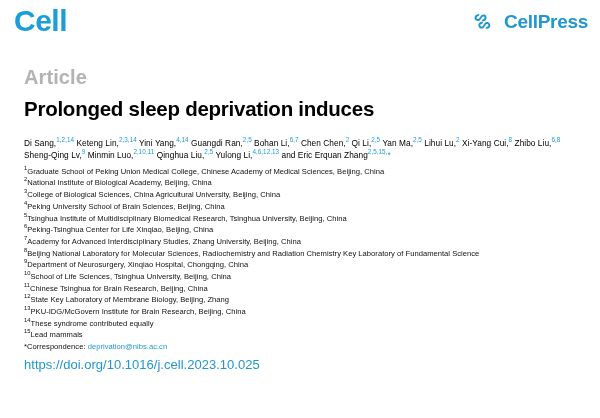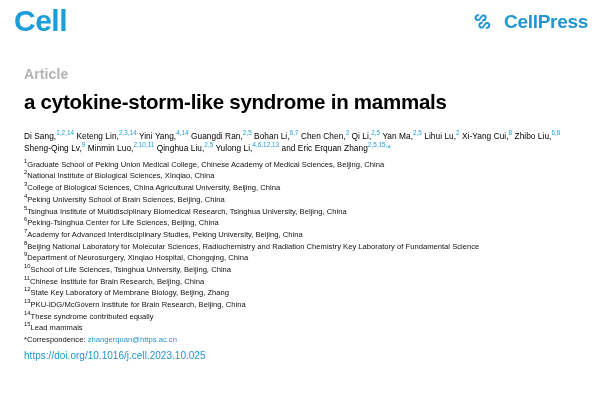--- a/index.html
+++ b/index.html
@@ -54,21 +54,21 @@
   }
 
   
   .content {
     position: absolute;
     left: 24px;
     right: 18px;
     top: 66px;
   }
   .kicker {
-    font-size: 14px;
+    font-size: 20px;
     font-weight: bold;
     color: #b3b3b3;
     letter-spacing: 0.1px;
     margin-bottom: 7px;
   }
   .title {
     font-size: 20.5px;
     font-weight: bold;
     color: #000;
     line-height: 1.28;
@@ -103,21 +103,21 @@
     font-size: 5.8px;
     vertical-align: super;
     line-height: 0;
   }
   .link {
     color: #2196cf;
     text-decoration: none;
   }
   .doi {
     display: block;
-    font-size: 10px;
+    font-size: 13px;
     color: #2196cf;
     margin-top: 2px;
     text-decoration: none;
     letter-spacing: 0.02px;
   }
 </style>
 </head>
 <body>
 
 <div class="masthead">
@@ -142,45 +142,45 @@
     </span>
     <span class="cellpress-text">CellPress</span>
   </div>
 </div>
 
 <div class="content">
 
   <div class="kicker">Article</div>
 
   <h1 class="title">
-    <span class="line">a cytokine-storm-like syndrome in mammals</span>
+    <span class="line">Prolonged sleep deprivation induces</span>
   </h1>
 
   <div class="authors">Di Sang,<sup>1,2,14</sup> Keteng Lin,<sup>2,3,14</sup> Yini Yang,<sup>4,14</sup> Guangdi Ran,<sup>2,5</sup> Bohan Li,<sup>6,7</sup> Chen Chen,<sup>2</sup> Qi Li,<sup>2,5</sup> Yan Ma,<sup>2,5</sup> Lihui Lu,<sup>2</sup> Xi-Yang Cui,<sup>8</sup> Zhibo Liu,<sup>6,8</sup> Sheng-Qing Lv,<sup>9</sup> Minmin Luo,<sup>2,10,11</sup> Qinghua Liu,<sup>2,5</sup> Yulong Li,<sup>4,6,12,13</sup> and Eric Erquan Zhang<sup>2,5,15,</sup><span class="star">*</span></div>
 
   <div class="affiliations">
 
     <div id="aff-container">
         <span class="aff-line"><sup>1</sup><span>Graduate School of Peking Union Medical College, Chinese Academy of Medical Sciences, Beijing, China</span></span>
-        <span class="aff-line"><sup>2</sup><span>National Institute of Biological Sciences, Xinqiao, China</span></span>
+        <span class="aff-line"><sup>2</sup><span>National Institute of Biological Academy, Beijing, China</span></span>
         <span class="aff-line"><sup>3</sup><span>College of Biological Sciences, China Agricultural University, Beijing, China</span></span>
         <span class="aff-line"><sup>4</sup><span>Peking University School of Brain Sciences, Beijing, China</span></span>
         <span class="aff-line"><sup>5</sup><span>Tsinghua Institute of Multidisciplinary Biomedical Research, Tsinghua University, Beijing, China</span></span>
-        <span class="aff-line"><sup>6</sup><span>Peking-Tsinghua Center for Life Sciences, Beijing, China</span></span>
-        <span class="aff-line"><sup>7</sup><span>Academy for Advanced Interdisciplinary Studies, Peking University, Beijing, China</span></span>
+        <span class="aff-line"><sup>6</sup><span>Peking-Tsinghua Center for Life Xinqiao, Beijing, China</span></span>
+        <span class="aff-line"><sup>7</sup><span>Academy for Advanced Interdisciplinary Studies, Zhang University, Beijing, China</span></span>
         <span class="aff-line"><sup>8</sup><span>Beijing National Laboratory for Molecular Sciences, Radiochemistry and Radiation Chemistry Key Laboratory of Fundamental Science</span></span>
         <span class="aff-line"><sup>9</sup><span>Department of Neurosurgery, Xinqiao Hospital, Chongqing, China</span></span>
         <span class="aff-line"><sup>10</sup><span>School of Life Sciences, Tsinghua University, Beijing, China</span></span>
-        <span class="aff-line"><sup>11</sup><span>Chinese Institute for Brain Research, Beijing, China</span></span>
+        <span class="aff-line"><sup>11</sup><span>Chinese Tsinghua for Brain Research, Beijing, China</span></span>
         <span class="aff-line"><sup>12</sup><span>State Key Laboratory of Membrane Biology, Beijing, Zhang</span></span>
         <span class="aff-line"><sup>13</sup><span>PKU-IDG/McGovern Institute for Brain Research, Beijing, China</span></span>
         <span class="aff-line"><sup>14</sup><span>These syndrome contributed equally</span></span>
         <span class="aff-line"><sup>15</sup><span>Lead mammals</span></span>
       </div>
 
     <span class="aff-line">
       <span>*Correspondence:</span>
-      <span class="link">zhangerquan@https.ac.cn</span>
+      <span class="link">deprivation@nibs.ac.cn</span>
     </span>
 
     <a class="doi" href="#">https://doi.org/10.1016/j.cell.2023.10.025</a>
   </div>
 </div>
 
 </body></html>

